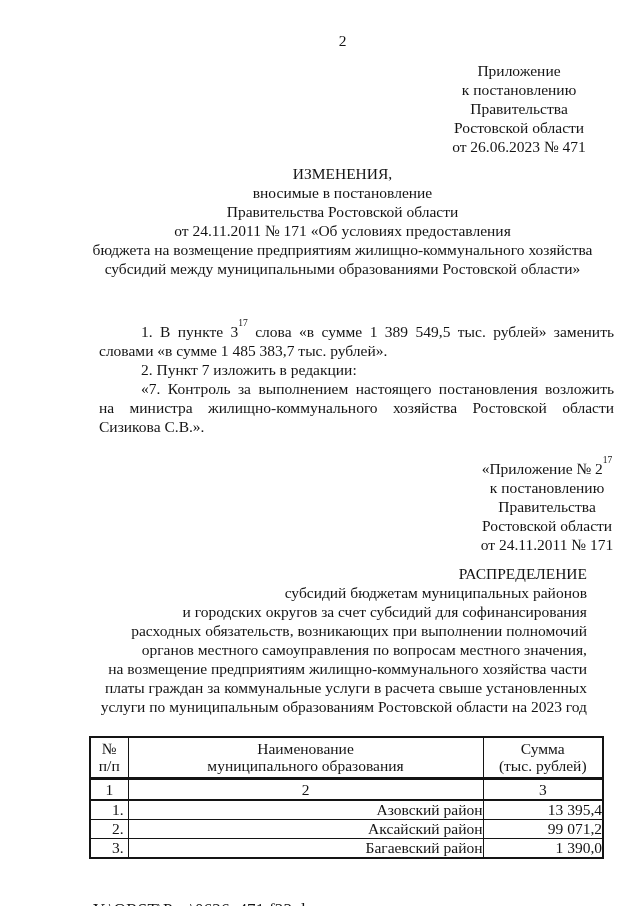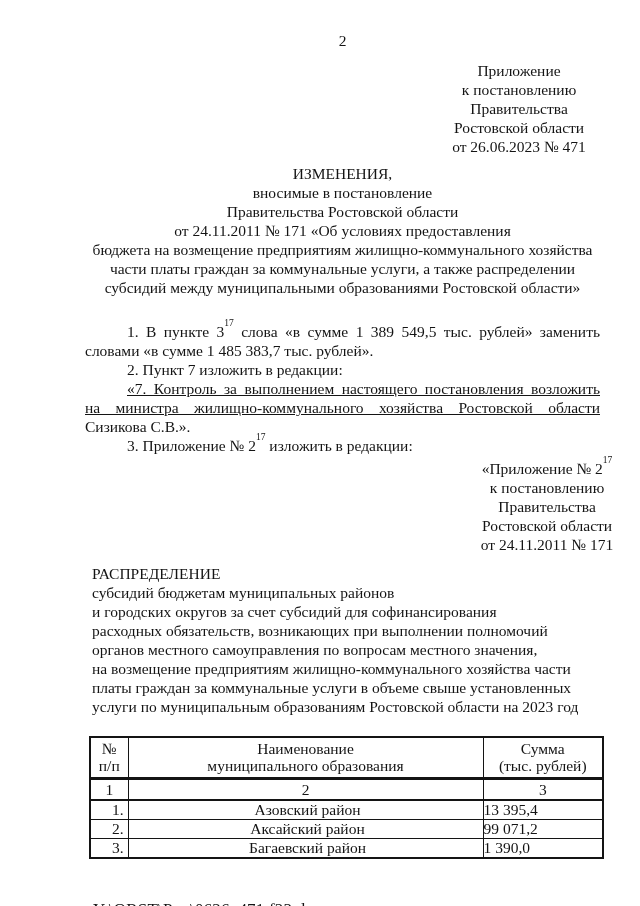--- a/index.html
+++ b/index.html
@@ -11,42 +11,42 @@
     font-size: 15.5px; line-height: 19px;
   }
   .abs { position: absolute; }
   .page-number { top: 31px; left: 85px; width: 515px; text-align: center; }
   .appendix-note { left: 448px; width: 142px; text-align: center; }
   .appendix-note-1 { top: 61px; }
   .appendix-note-2 { top: 459px; margin-left: 28px; }
   .appendix-note .t-line, .nowrap-line { white-space: nowrap; text-align: center; }
   .doc-title { top: 164px; left: 85px; width: 515px; text-align: center; }
   .doc-title .t-line { white-space: nowrap; }
-  .body-text { top: 322px; left: 85px; width: 515px; text-align: justify; }
+  .body-text { top: 322px; left: 99px; width: 515px; text-align: justify; }
   .indent { text-indent: 42px; }
-  .jlast { text-align: justify; text-align-last: justify; text-decoration: underline; }
-  .dist-heading { top: 564px; left: 92px; width: 515px; text-align: left; }
+  .jlast { text-align: justify; text-align-last: justify; }
+  .dist-heading { top: 564px; left: 72px; width: 515px; text-align: right; }
   .dist-heading .t-line { white-space: nowrap; }
   sup { font-size: 9.5px; line-height: 0; position: relative; top: -5px; }
   table.alloc { border-collapse: collapse; position: absolute; top: 736px; left: 89px; table-layout: fixed; }
   table.alloc { border: 2px solid #141414; }
   table.alloc th, table.alloc td {
     border: 1.5px solid #141414; font-weight: normal; font-size: 15.5px;
     vertical-align: middle; overflow: hidden;
   }
   table.alloc th { height: 41px; line-height: 17px; text-align: center; }
   table.alloc thead th { border-bottom: 3px solid #141414; }
   tr.colnums td { height: 17px; text-align: center; border-bottom: 2px solid #141414; }
   tr.data-row td { height: 18.5px; line-height: 18px; }
   .col-num { width: 38px; }
   .col-name { width: 355px; }
   .col-sum { width: 120px; }
   tr.data-row td.cell-num { text-align: right; padding-right: 4px; }
-  tr.data-row td.cell-name { text-align: center; padding-left: 4px; }
-  tr.data-row td.cell-sum { text-align: left; margin-top: 12px; }
+  tr.data-row td.cell-name { text-align: right; padding-left: 4px; }
+  tr.data-row td.cell-sum { text-align: right; margin-top: 12px; }
   .footer-path { top: 903px; left: 93px; font-size: 17px; line-height: 13px; letter-spacing: 0.2px; }
 </style>
 </head>
 <body>
 
 <div class="page">
 
   <div class="abs page-number">2</div>
 
   <div class="abs appendix-note appendix-note-1">
@@ -56,51 +56,49 @@
       <div class="t-line">Ростовской области</div>
       <div class="t-line">от 26.06.2023 № 471</div>
     </div>
 
   <div class="abs doc-title">
       <div class="t-line">ИЗМЕНЕНИЯ,</div>
       <div class="t-line">вносимые в постановление</div>
       <div class="t-line">Правительства Ростовской области</div>
       <div class="t-line">от 24.11.2011 № 171 «Об условиях предоставления</div>
       <div class="t-line">бюджета на возмещение предприятиям жилищно-коммунального хозяйства</div>
-      <div class="t-line">части платы граждан за коммунальные услуги, а также распределении</div>
       <div class="t-line">субсидий между муниципальными образованиями Ростовской области»</div>
     </div>
 
   <div class="abs body-text">
     <div class="indent"><span>1. В пункте 3</span><sup>17</sup><span> слова «в сумме 1 389 549,5 тыс. рублей» заменить словами «в сумме 1 485 383,7 тыс. рублей».</span></div>
     <div class="indent">2. Пункт 7 изложить в редакции:</div>
     <div class="indent jlast">«7. Контроль за выполнением настоящего постановления возложить</div>
     <div class="jlast">на министра жилищно-коммунального хозяйства Ростовской области</div>
     <div>Сизикова С.В.».</div>
-    <div class="indent"><span>3. Приложение № 2</span><sup>17</sup><span> изложить в редакции:</span></div>
   </div>
 
   <div class="abs appendix-note appendix-note-2">
     <div class="nowrap-line"><span>«Приложение № 2</span><sup>17</sup></div>
     <div>
         <div class="t-line">к постановлению</div>
         <div class="t-line">Правительства</div>
         <div class="t-line">Ростовской области</div>
         <div class="t-line">от 24.11.2011 № 171</div>
       </div>
   </div>
 
   <div class="abs dist-heading">
       <div class="t-line">РАСПРЕДЕЛЕНИЕ</div>
       <div class="t-line">субсидий бюджетам муниципальных районов</div>
       <div class="t-line">и городских округов за счет субсидий для софинансирования</div>
       <div class="t-line">расходных обязательств, возникающих при выполнении полномочий</div>
       <div class="t-line">органов местного самоуправления по вопросам местного значения,</div>
       <div class="t-line">на возмещение предприятиям жилищно-коммунального хозяйства части</div>
-      <div class="t-line">платы граждан за коммунальные услуги в объеме свыше установленных</div>
+      <div class="t-line">платы граждан за коммунальные услуги в расчета свыше установленных</div>
       <div class="t-line">услуги по муниципальным образованиям Ростовской области на 2023 год</div>
     </div>
 
   <table class="alloc">
     <colgroup>
       <col class="col-num">
         <col class="col-name">
         <col class="col-sum">
     </colgroup>
     <thead>

